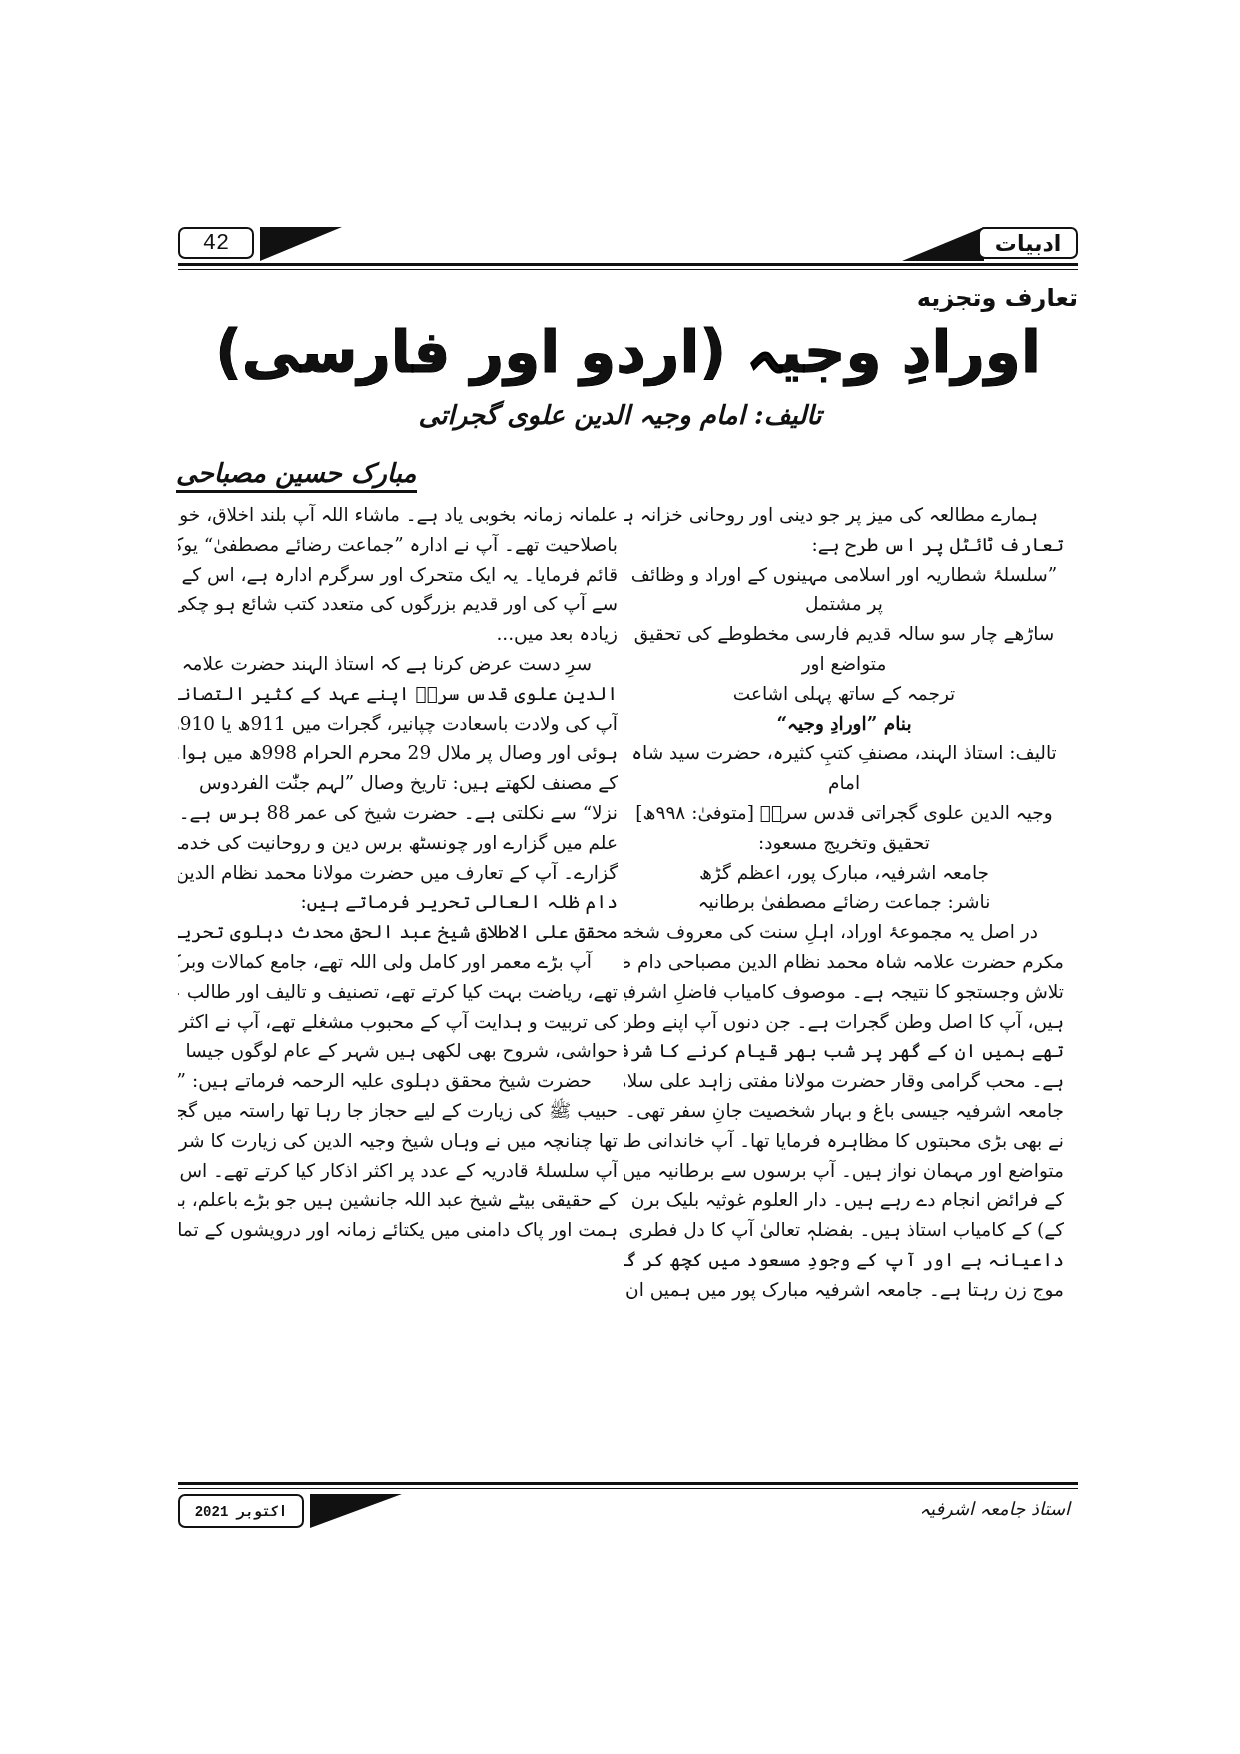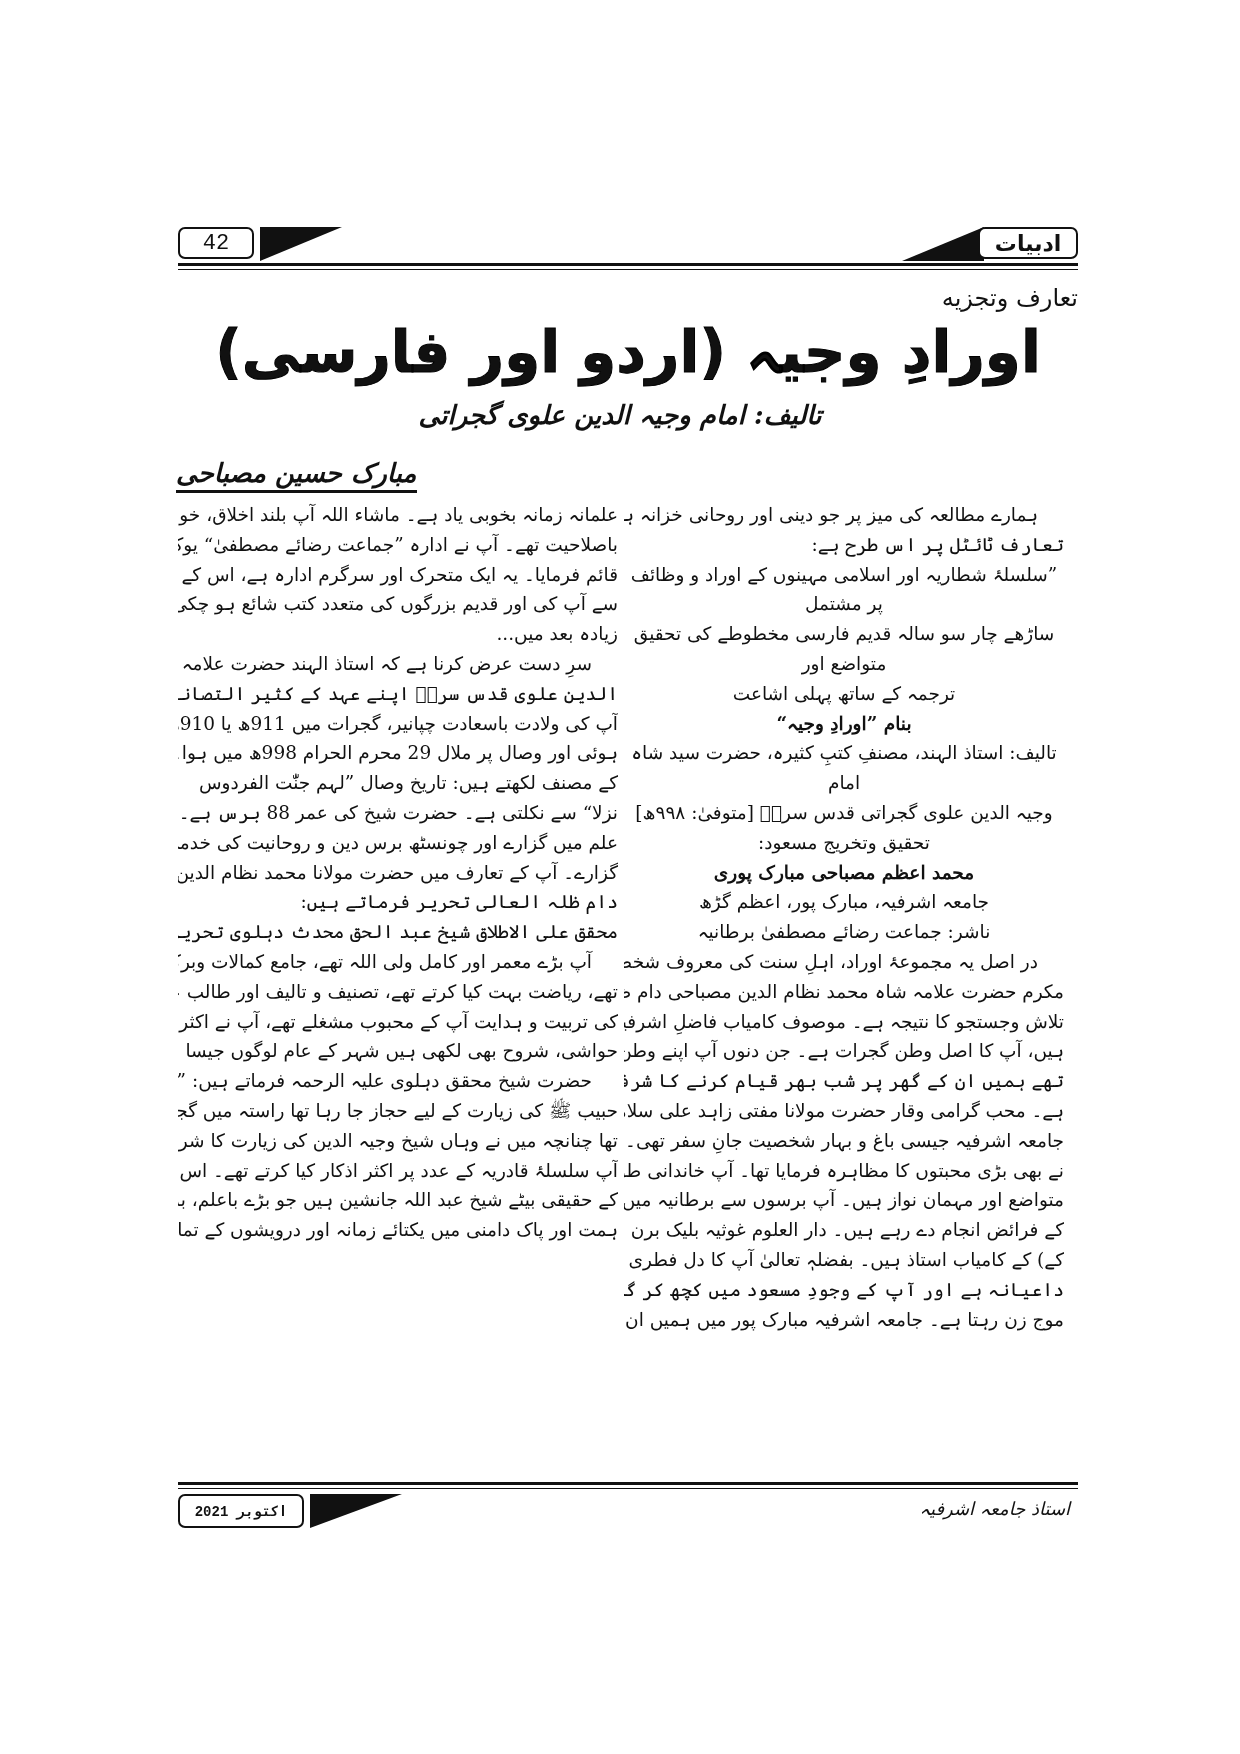--- a/index.html
+++ b/index.html
@@ -12,21 +12,21 @@
            display: flex; align-items: center; justify-content: center; box-sizing: border-box; }
     .pgnum { left: 0; top: 0; width: 76px; height: 32px; font-family: Liberation Mono, monospace; font-size: 22px; }
     .section { right: 0; top: 0; width: 100px; height: 32px; font-family: "DejaVu Sans", sans-serif; font-weight: bold; font-size: 22px; direction: rtl; letter-spacing: 2px; }
     .tri { position: absolute; width: 0; height: 0; }
     .tri-left { left: 82px; top: 0; border-top: 34px solid #111; border-right: 82px solid transparent; }
     .tri-right { right: 94px; top: 0; border-bottom: 34px solid #111; border-left: 82px solid transparent; }
     .rule2 { position: absolute; left: 0; width: 900px; border-top: 3px solid #111; }
     .rule1 { position: absolute; left: 0; width: 900px; border-top: 1.5px solid #111; }
 
     
-    .kicker { position: absolute; right: 162px; top: 284px; font-family: "DejaVu Sans", sans-serif; font-weight: normal; font-size: 24px; direction: rtl; }
+    .kicker { position: absolute; right: 162px; top: 284px; font-family: "DejaVu Sans", sans-serif; font-weight: bold; font-size: 24px; direction: rtl; }
     .title { position: absolute; left: 178px; width: 900px; top: 318px; text-align: center; font-family: "DejaVu Sans", sans-serif; font-weight: bold; font-size: 58px; direction: rtl; letter-spacing: 1px; -webkit-text-stroke: 1px #000; }
     .subtitle { position: absolute; left: 170px; width: 900px; top: 400px; text-align: center; font-family: "DejaVu Serif", serif; font-weight: bold; font-style: italic; font-size: 26px; direction: rtl; }
     .author { position: absolute; left: 176px; top: 458px; font-family: "DejaVu Serif", serif; font-weight: bold; font-style: italic; font-size: 26px; direction: rtl; border-bottom: 3px solid #111; padding-bottom: 2px; }
 
     
     .col { position: absolute; top: 500px; width: 440px; direction: rtl; font-family: "DejaVu Serif", serif; font-size: 18.5px; line-height: 29.8px; }
     .col-right { right: 176px; }
     .col-left { left: 178px; }
     .col p { margin: 0; text-align: justify; text-align-last: right; }
     .col .center { text-align: center; text-align-last: center; }
@@ -69,21 +69,20 @@
       <span class="line">تعارف ٹائٹل پر اس طرح ہے:</span>
     </div>
     <div>
       <p class="center">”سلسلۂ شطاریہ اور اسلامی مہینوں کے اوراد و وظائف پر مشتمل</p>
       <p class="center">ساڑھے چار سو سالہ قدیم فارسی مخطوطے کی تحقیق متواضع اور</p>
       <p class="center">ترجمہ کے ساتھ پہلی اشاعت</p>
       <p class="center bold">بنام ”اورادِ وجیہ“</p>
       <p class="center">تالیف: استاذ الہند، مصنفِ کتبِ کثیرہ، حضرت سید شاہ امام</p>
       <p class="center">وجیہ الدین علوی گجراتی قدس سرہٗ [متوفیٰ: ۹۹۸ھ]</p>
       <p class="center">تحقیق وتخریج مسعود:</p>
-      <p class="center bold">محمد اعظم مصباحی مبارک پوری</p>
       <p class="center">جامعہ اشرفیہ، مبارک پور، اعظم گڑھ</p>
       <p class="center">ناشر: جماعت رضائے مصطفیٰ برطانیہ</p>
     </div>
     <div>
       <span class="line indent">در اصل یہ مجموعۂ اوراد، اہلِ سنت کی معروف شخصیت محب</span>
       <span class="line">مکرم حضرت علامہ شاہ محمد نظام الدین مصباحی دام ظلہ العالی کی پیہم</span>
       <span class="line">تلاش وجستجو کا نتیجہ ہے۔ موصوف کامیاب فاضلِ اشرفیہ مبارک پور</span>
       <span class="line">ہیں، آپ کا اصل وطن گجرات ہے۔ جن دنوں آپ اپنے وطن میں</span>
       <span class="line">تھے ہمیں ان کے گھر پر شب بھر قیام کرنے کا شرف حاصل ہوا</span>
       <span class="line">ہے۔ محب گرامی وقار حضرت مولانا مفتی زاہد علی سلامی استاذ ومفتی</span>

